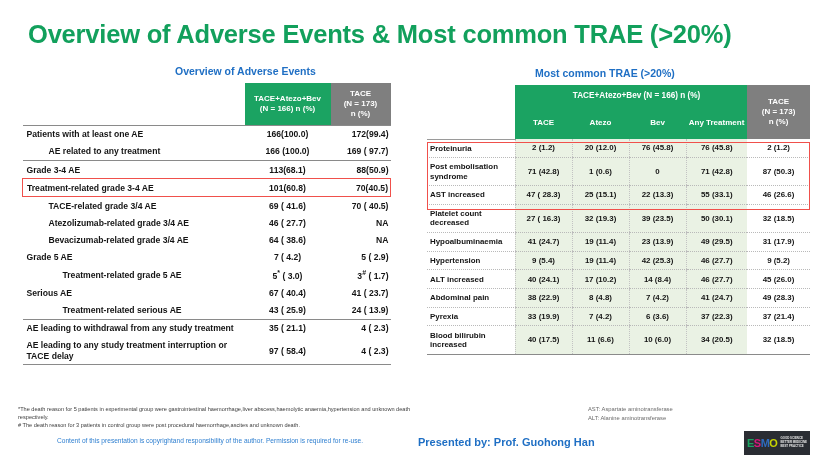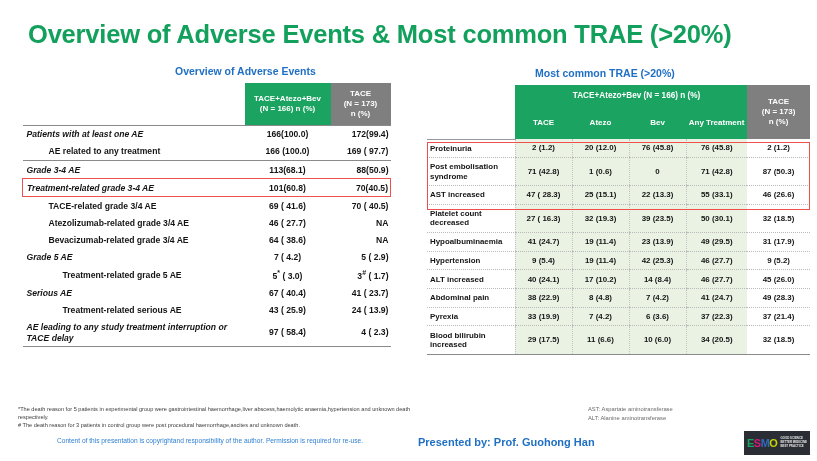--- a/index.html
+++ b/index.html
@@ -77,21 +77,21 @@
 
   #left-table tbody td {
     padding: 3.4px 2px;
     line-height: 1.2;
     color: #141414;
   }
   #left-table td.lbl { text-align: left; padding-left: 4px; }
   #left-table td.val { text-align: center; }
   #left-table td.val-right { text-align: right; }
 
-  .ind0 { padding-left: 4px !important; font-style: italic; }
+  .ind0 { padding-left: 4px !important; }
   .ind1 { padding-left: 26px !important; }
   .ind2 { padding-left: 40px !important; }
 
   tr.sep-top td { border-top: 1.1px solid #8a8a8a; }
   tr.sep-bot td { border-bottom: 1.1px solid #8a8a8a; }
 
   
   #hl-row td {
     border-top: 1.6px solid #F0504B;
     border-bottom: 1.6px solid #F0504B;
@@ -305,20 +305,25 @@
         </tr>
         <tr>
           <td class="lbl ind0">Serious AE</td>
           <td class="val">67 ( 40.4)</td>
           <td class="val-right">41 ( 23.7)</td>
         </tr>
         <tr>
           <td class="lbl ind2">Treatment-related serious AE</td>
           <td class="val">43 ( 25.9)</td>
           <td class="val-right">24 ( 13.9)</td>
+        </tr>
+        <tr class="sep-top">
+          <td class="lbl ind0">AE leading to withdrawal from any study treatment</td>
+          <td class="val">35 ( 21.1)</td>
+          <td class="val-right">4 ( 2.3)</td>
         </tr>
         <tr class="sep-bot">
           <td class="lbl ind0">AE leading to any study treatment interruption or TACE delay</td>
           <td class="val">97 ( 58.4)</td>
           <td class="val-right">4 ( 2.3)</td>
         </tr>
       </tbody>
   </table>
 </div>
 
@@ -417,21 +422,21 @@
         <tr>
           <td class="rlbl">Pyrexia</td>
           <td class="rval">33 (19.9)</td>
           <td class="rval">7 (4.2)</td>
           <td class="rval">6 (3.6)</td>
           <td class="rval">37 (22.3)</td>
           <td class="rval-last">37 (21.4)</td>
         </tr>
         <tr>
           <td class="rlbl">Blood bilirubin increased</td>
-          <td class="rval">29 (17.5)</td>
+          <td class="rval">40 (17.5)</td>
           <td class="rval">11 (6.6)</td>
           <td class="rval">10 (6.0)</td>
           <td class="rval">34 (20.5)</td>
           <td class="rval-last">32 (18.5)</td>
         </tr>
       </tbody>
   </table>
 </div>
 <div id="right-hl-box"></div>
 

